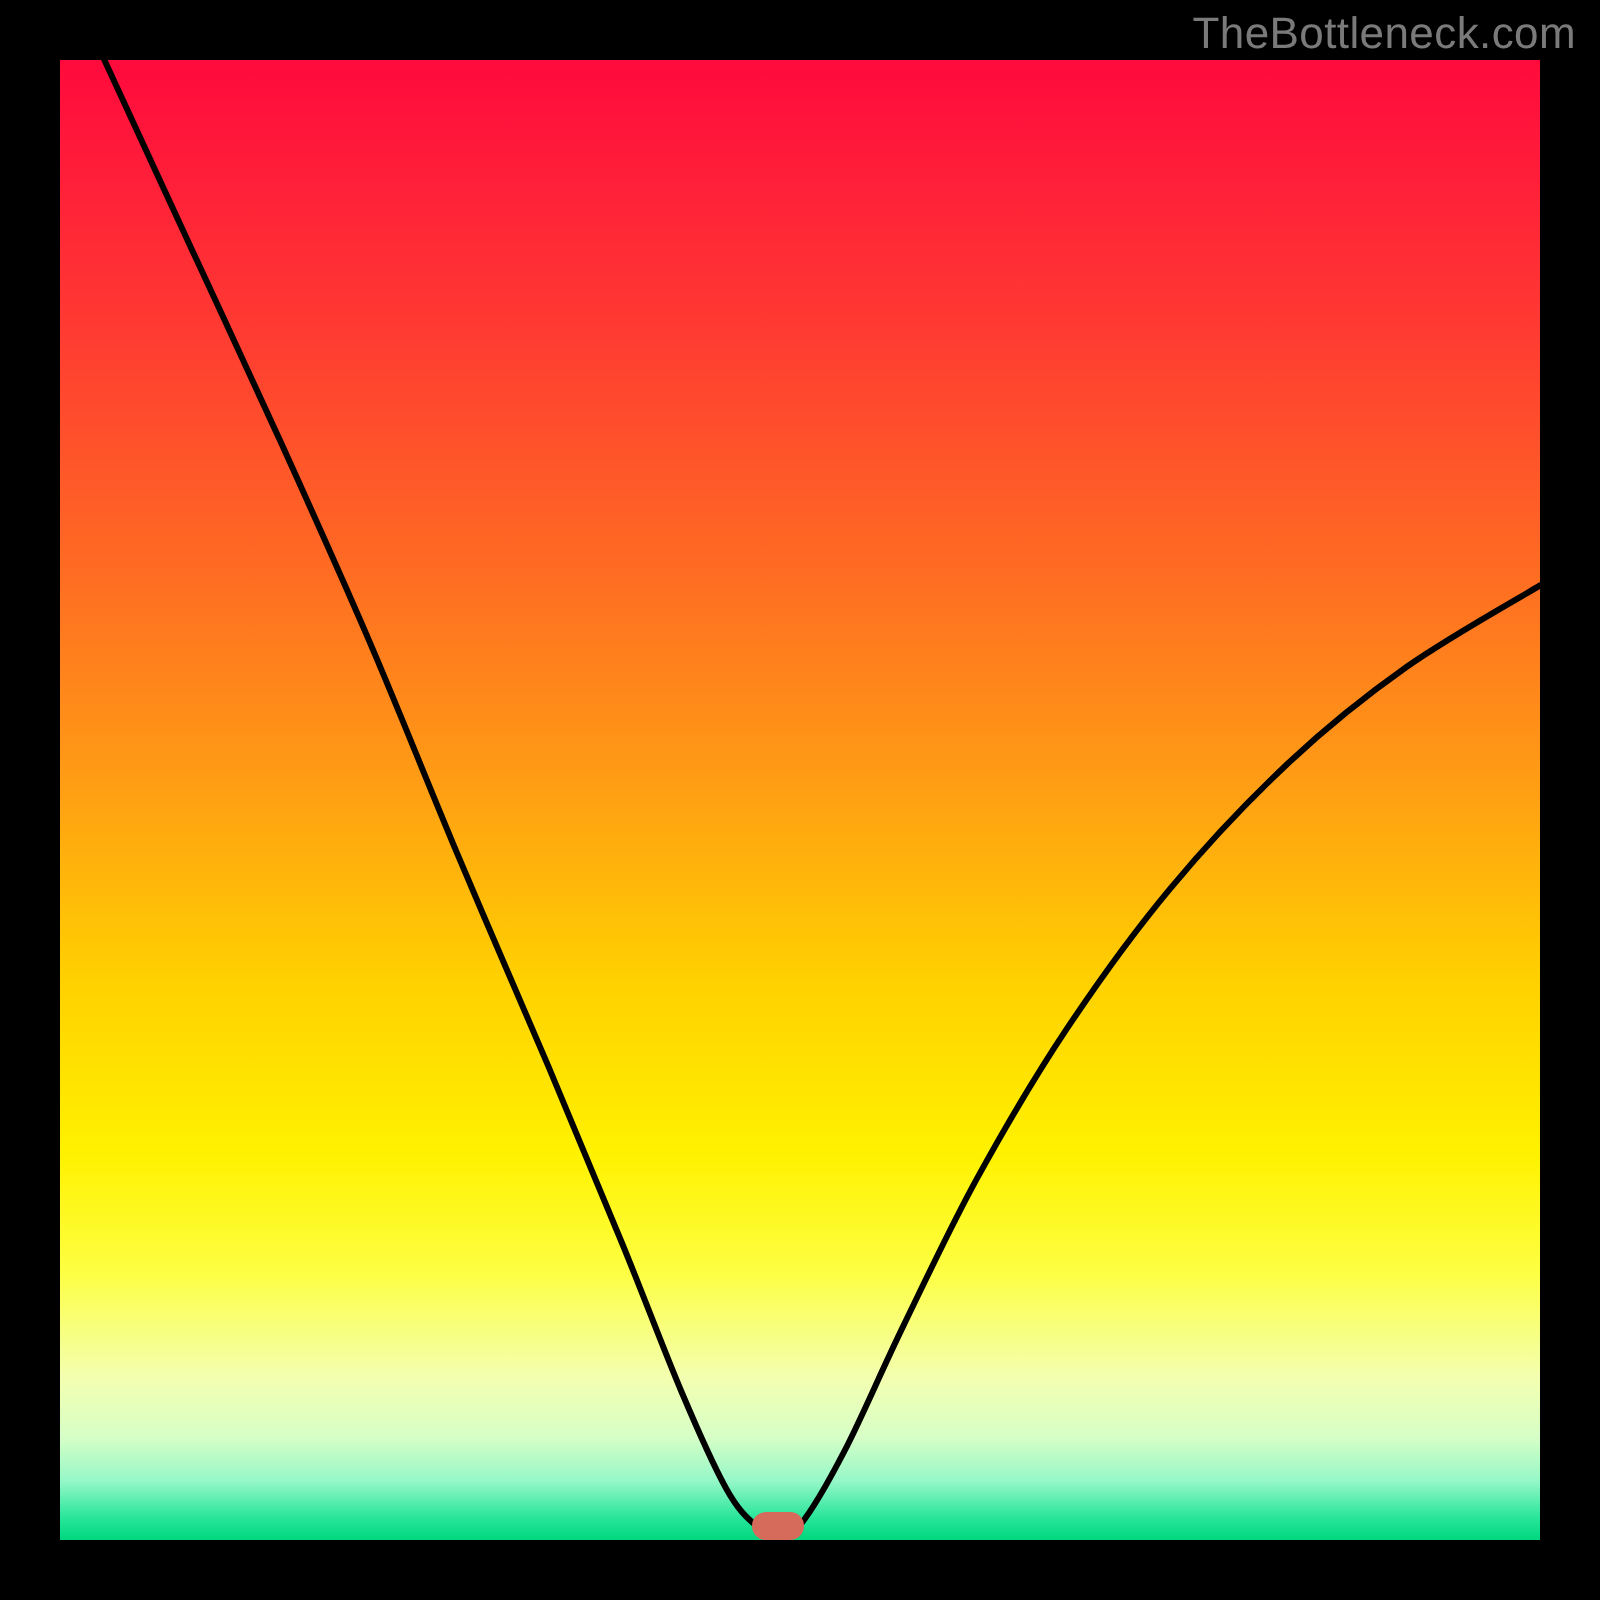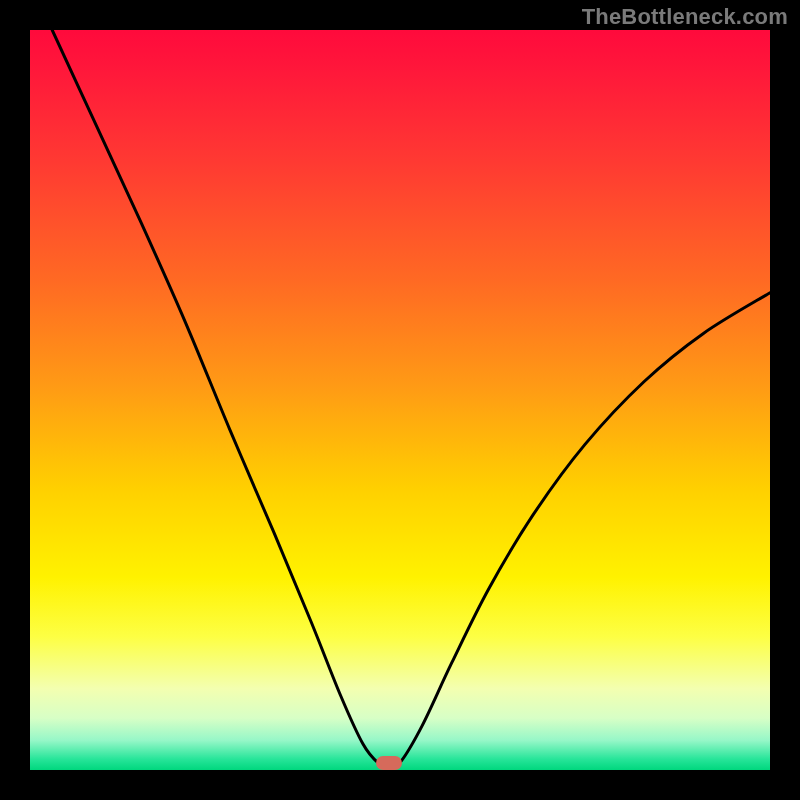--- a/index.html
+++ b/index.html
@@ -16,21 +16,21 @@
     width: 800px;
     height: 800px;
     background: #000;
   }
   .watermark {
     position: absolute;
     top: 4px;
     right: 12px;
     color: #7a7a7a;
     font-size: 22px;
-    font-weight: 700;
+    font-weight: 400;
     letter-spacing: 0.2px;
     z-index: 10;
   }
   .plot {
     position: absolute;
     left: 30px;
     top: 30px;
     width: 740px;
     height: 740px;
     overflow: hidden;

